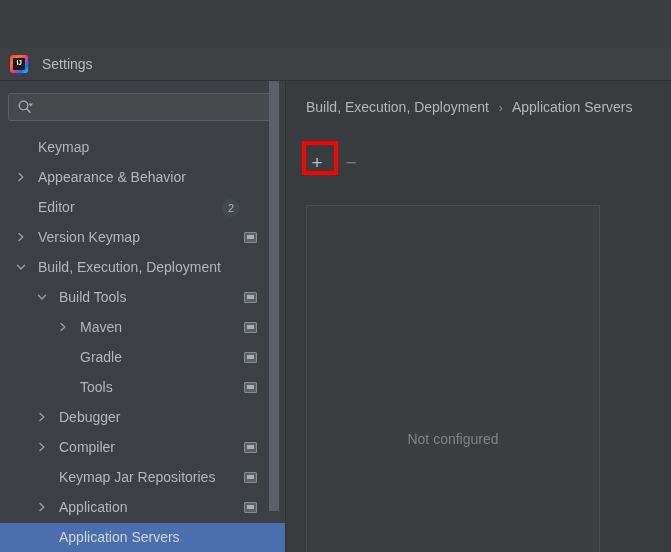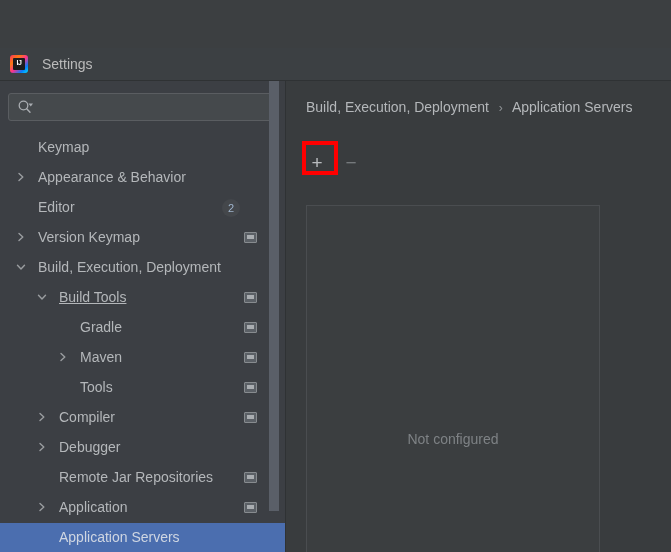--- a/index.html
+++ b/index.html
@@ -272,59 +272,59 @@
             </svg>
           </span>
           <span class="row-label" style="left: 38px;">Build, Execution, Deployment</span>
         </div>
         <div class="tree-row">
           <span class="chev" style="left: 37px;">
             <svg width="10" height="10" viewBox="0 0 10 10">
               <polyline points="1.5,3.2 5,7 8.5,3.2" fill="none" stroke="#9a9da0" stroke-width="1.4" stroke-linecap="round" stroke-linejoin="round"></polyline>
             </svg>
           </span>
-          <span class="row-label" style="left: 59px; text-decoration: underline;">Build Tools</span>
+          <span class="row-label" style="left: 59px;">Build Tools</span>
+          <span class="proj-icon"></span>
+        </div>
+        <div class="tree-row">
+          <span class="chev" style="left: 58px;">
+            <svg width="10" height="10" viewBox="0 0 10 10">
+              <polyline points="3,1.5 6.8,5 3,8.5" fill="none" stroke="#9a9da0" stroke-width="1.4" stroke-linecap="round" stroke-linejoin="round"></polyline>
+            </svg>
+          </span>
+          <span class="row-label" style="left: 80px;">Maven</span>
           <span class="proj-icon"></span>
         </div>
         <div class="tree-row">
           <span class="row-label" style="left: 80px;">Gradle</span>
           <span class="proj-icon"></span>
         </div>
         <div class="tree-row">
-          <span class="chev" style="left: 58px;">
-            <svg width="10" height="10" viewBox="0 0 10 10">
-              <polyline points="3,1.5 6.8,5 3,8.5" fill="none" stroke="#9a9da0" stroke-width="1.4" stroke-linecap="round" stroke-linejoin="round"></polyline>
-            </svg>
-          </span>
-          <span class="row-label" style="left: 80px;">Maven</span>
-          <span class="proj-icon"></span>
-        </div>
-        <div class="tree-row">
           <span class="row-label" style="left: 80px;">Tools</span>
           <span class="proj-icon"></span>
         </div>
         <div class="tree-row">
           <span class="chev" style="left: 37px;">
             <svg width="10" height="10" viewBox="0 0 10 10">
               <polyline points="3,1.5 6.8,5 3,8.5" fill="none" stroke="#9a9da0" stroke-width="1.4" stroke-linecap="round" stroke-linejoin="round"></polyline>
             </svg>
           </span>
+          <span class="row-label" style="left: 59px;">Debugger</span>
+        </div>
+        <div class="tree-row">
+          <span class="chev" style="left: 37px;">
+            <svg width="10" height="10" viewBox="0 0 10 10">
+              <polyline points="3,1.5 6.8,5 3,8.5" fill="none" stroke="#9a9da0" stroke-width="1.4" stroke-linecap="round" stroke-linejoin="round"></polyline>
+            </svg>
+          </span>
           <span class="row-label" style="left: 59px;">Compiler</span>
           <span class="proj-icon"></span>
         </div>
         <div class="tree-row">
-          <span class="chev" style="left: 37px;">
-            <svg width="10" height="10" viewBox="0 0 10 10">
-              <polyline points="3,1.5 6.8,5 3,8.5" fill="none" stroke="#9a9da0" stroke-width="1.4" stroke-linecap="round" stroke-linejoin="round"></polyline>
-            </svg>
-          </span>
-          <span class="row-label" style="left: 59px;">Debugger</span>
-        </div>
-        <div class="tree-row">
-          <span class="row-label" style="left: 59px;">Remote Jar Repositories</span>
+          <span class="row-label" style="left: 59px;">Keymap Jar Repositories</span>
           <span class="proj-icon"></span>
         </div>
         <div class="tree-row">
           <span class="chev" style="left: 37px;">
             <svg width="10" height="10" viewBox="0 0 10 10">
               <polyline points="3,1.5 6.8,5 3,8.5" fill="none" stroke="#9a9da0" stroke-width="1.4" stroke-linecap="round" stroke-linejoin="round"></polyline>
             </svg>
           </span>
           <span class="row-label" style="left: 59px;">Application</span>
           <span class="proj-icon"></span>

